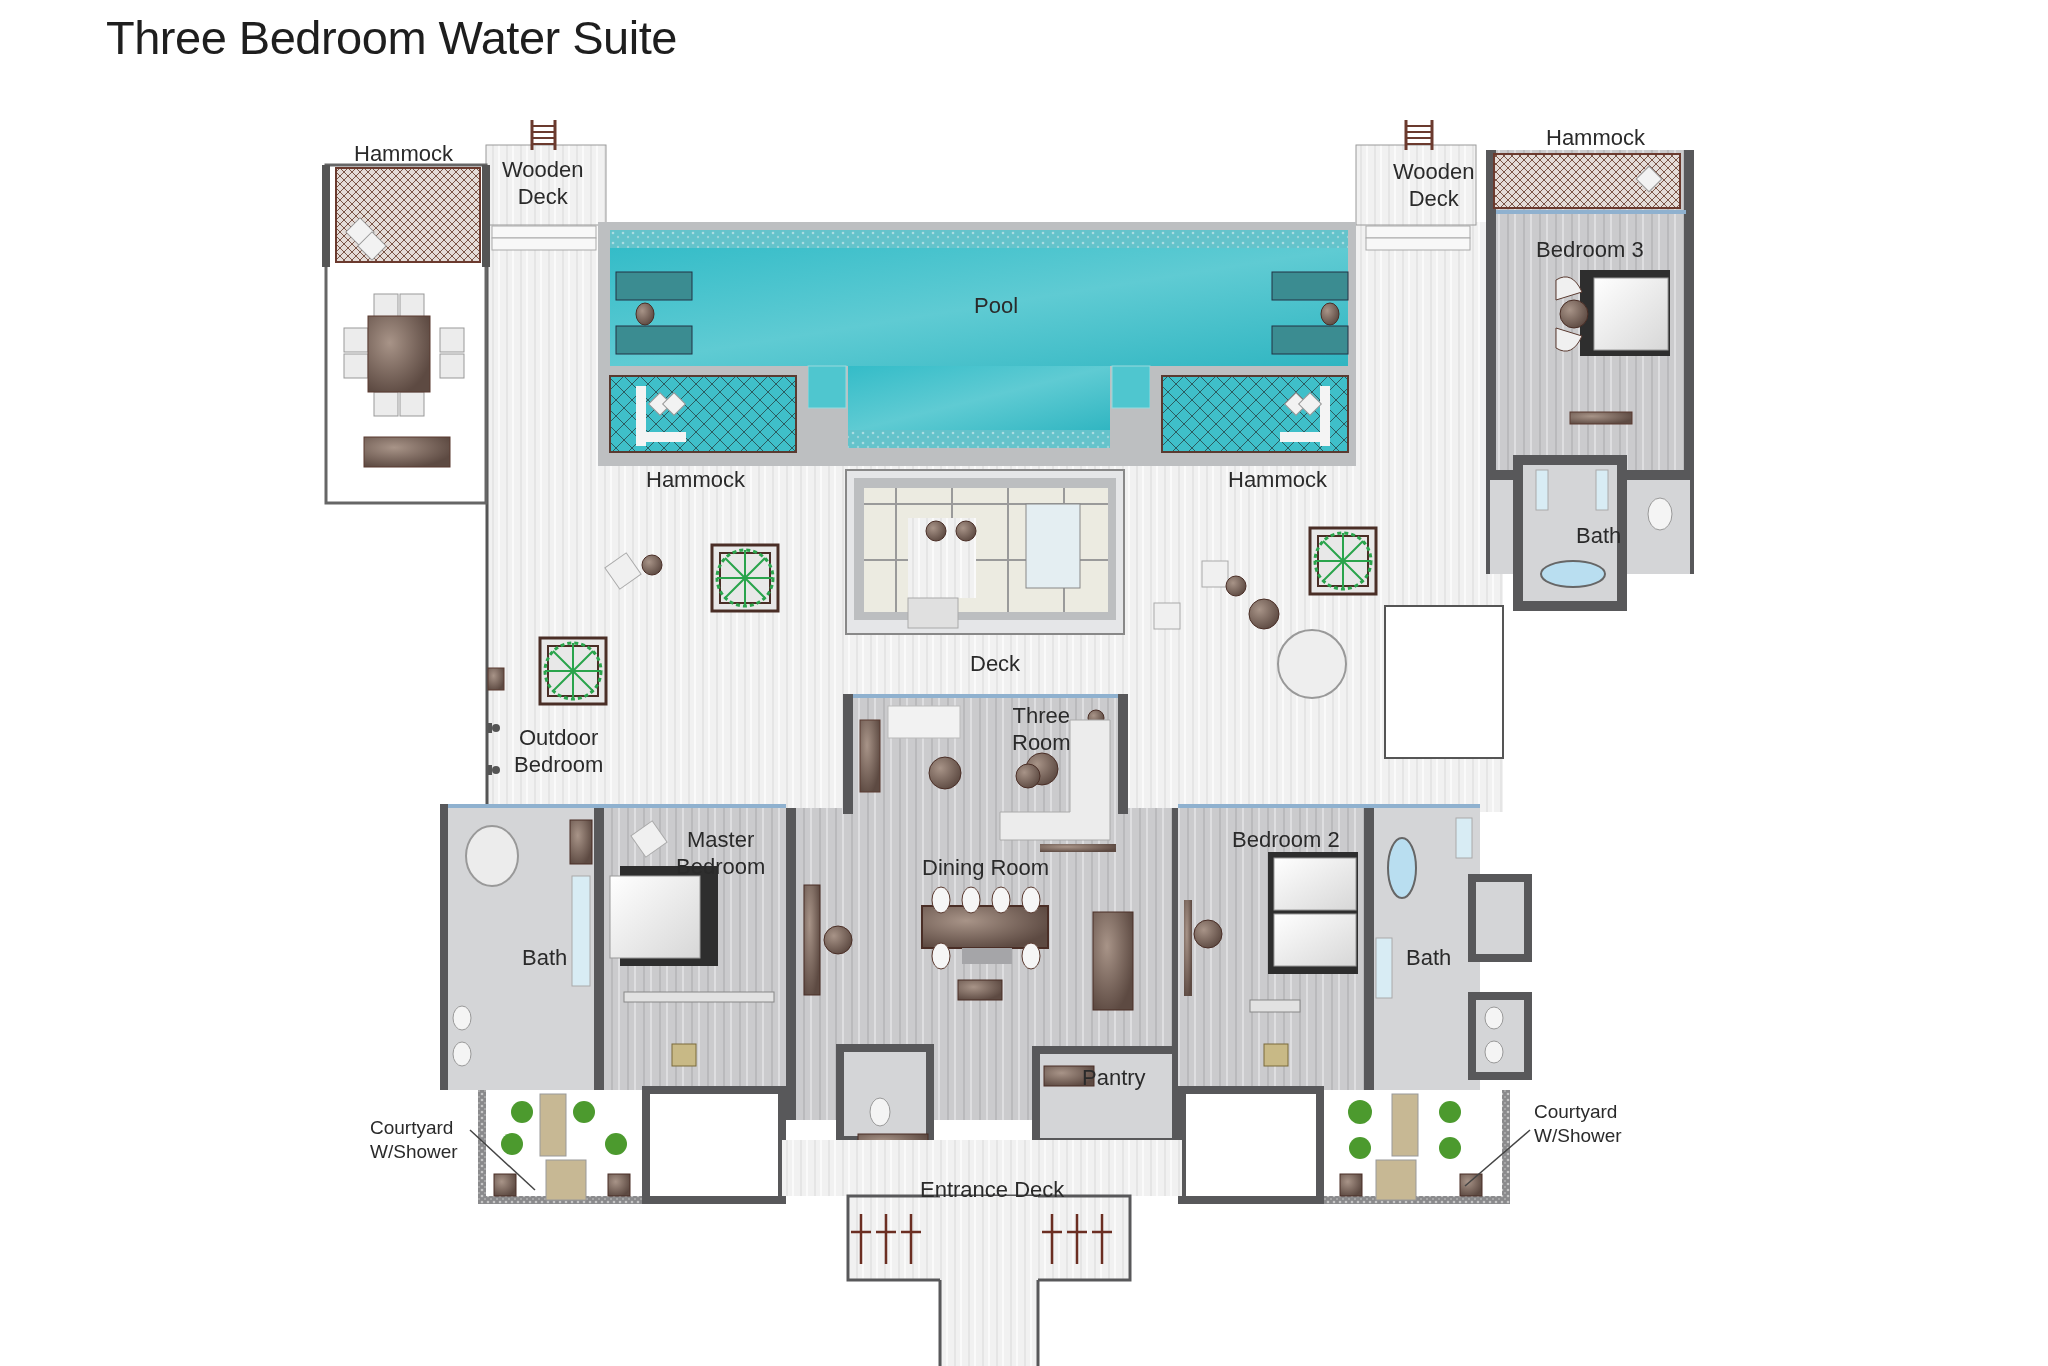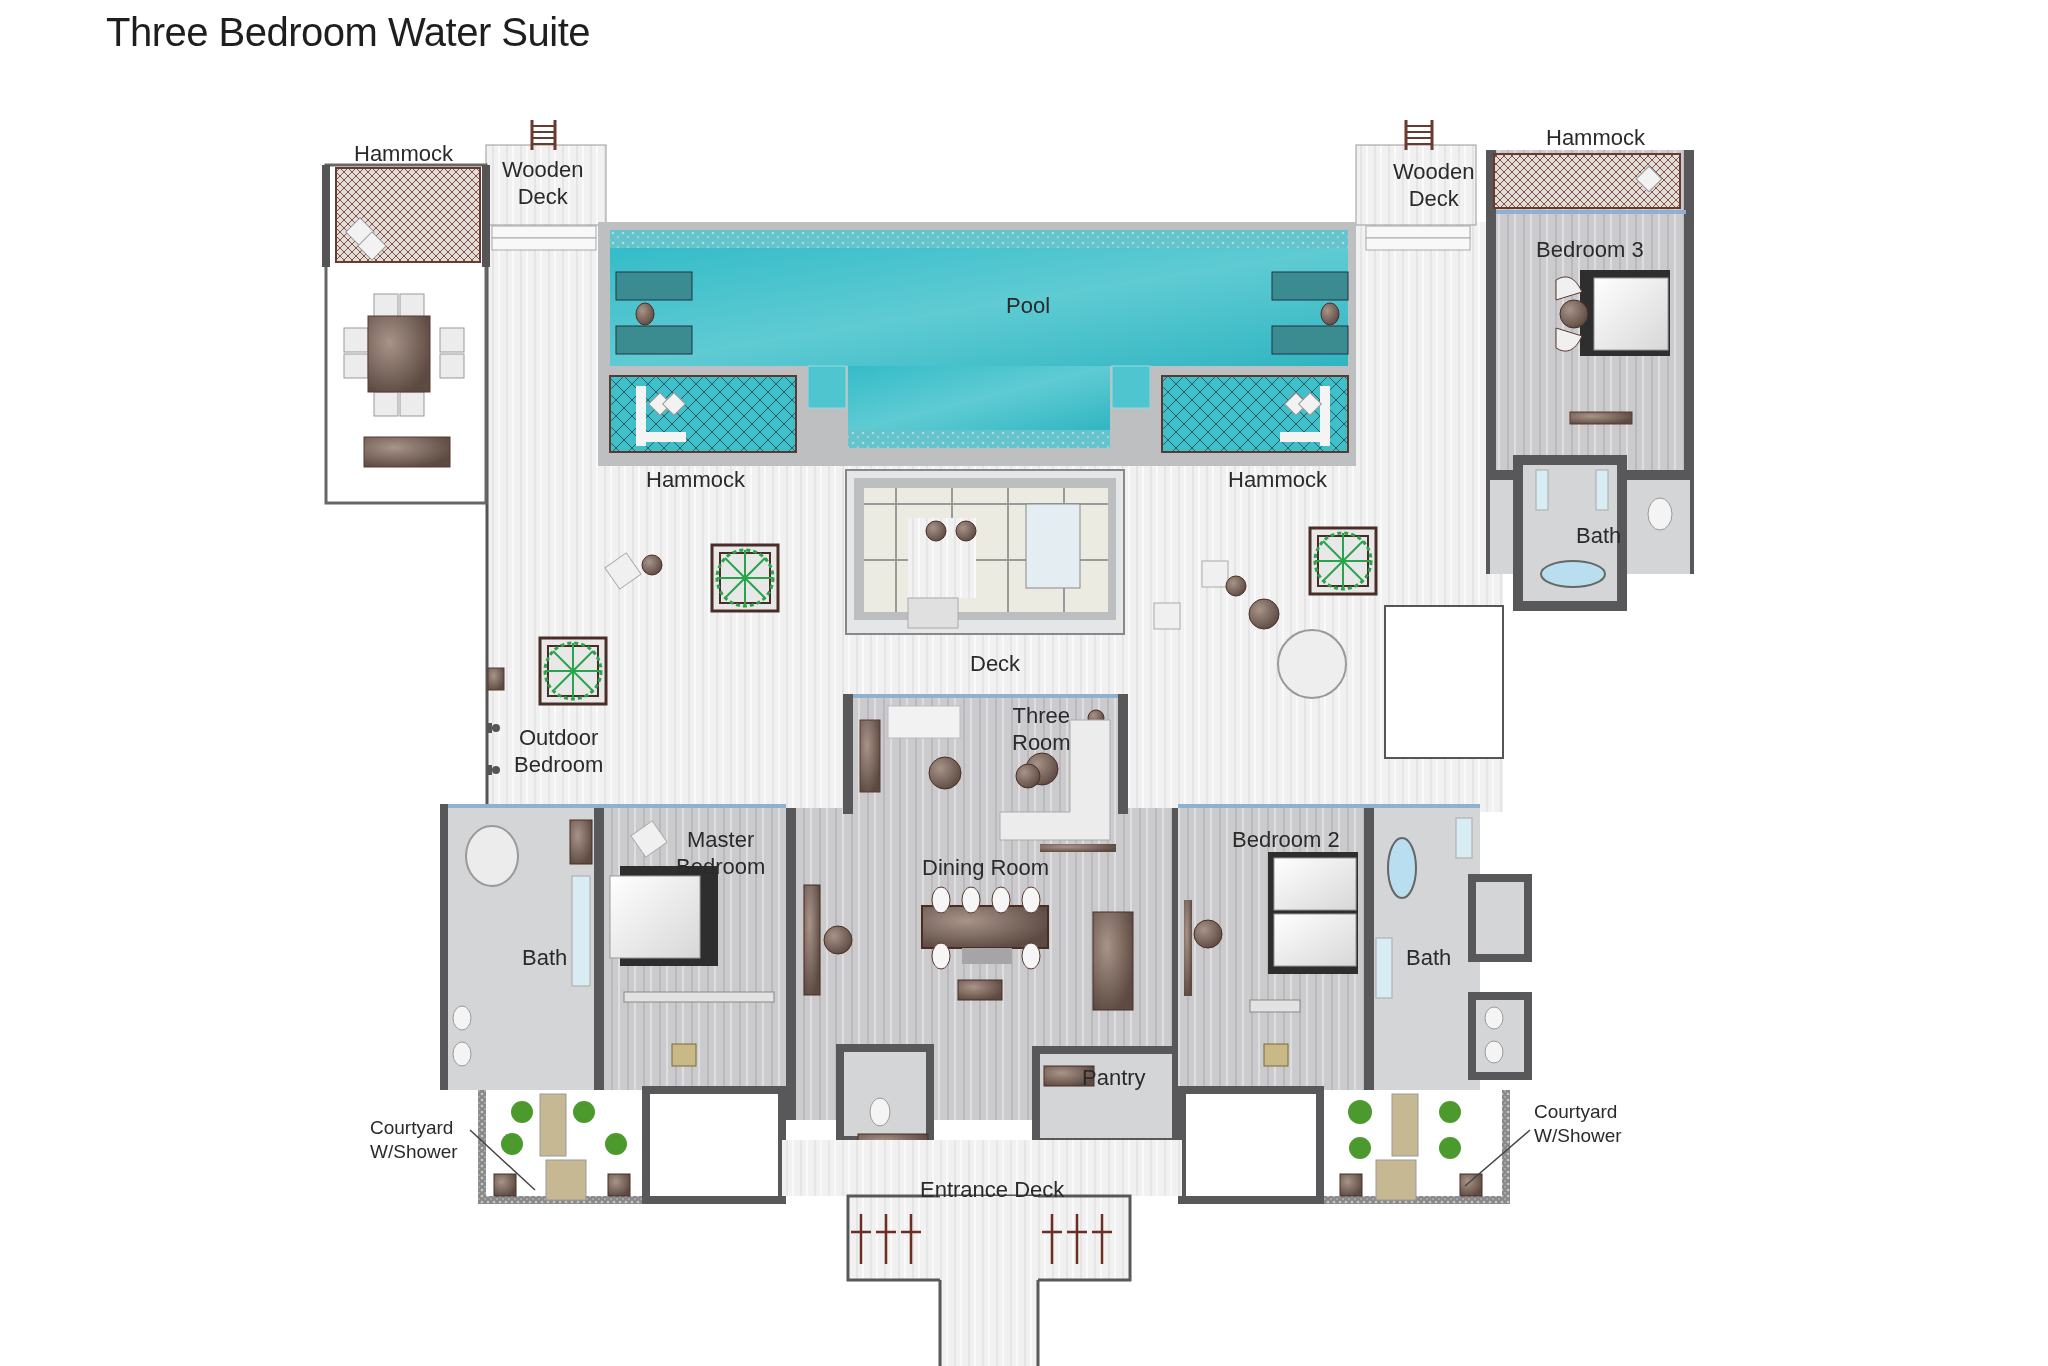--- a/index.html
+++ b/index.html
@@ -1,17 +1,17 @@
 <!DOCTYPE html>
 <html><head>
 <meta charset="utf-8">
 <style>
   html,body{margin:0;padding:0;background:#ffffff;}
   body{width:2048px;height:1366px;position:relative;overflow:hidden;font-family:"Liberation Sans",sans-serif;}
-  .title{position:absolute;left:106px;top:10px;font-size:40px;color:#1e1e1e;font-weight:400;letter-spacing:-0.5px;}
+  .title{position:absolute;left:106px;top:10px;font-size:47px;color:#1e1e1e;font-weight:400;letter-spacing:-0.5px;}
   svg.plan{position:absolute;left:0;top:0;}
   .lbl{position:absolute;font-size:22px;color:#2a2a2a;line-height:27px;text-align:center;white-space:nowrap;}
   .lbl.small{font-size:19px;line-height:24px;text-align:left;}
 </style>
 </head>
 <body>
 
 <div class="title">Three Bedroom Water Suite</div>
 
 <svg class="plan" width="2048" height="1366" viewBox="0 0 2048 1366">
@@ -355,21 +355,21 @@
         <line x1="1092" y1="1232" x2="1112" y2="1232"></line>
     </g>
   </g>
 </svg>
 
 <div class="lbl" style="left:354px;top:140px;">Hammock</div>
 <div class="lbl" style="left:502px;top:156px;">
   <div>Wooden</div>
   <div>Deck</div>
 </div>
-<div class="lbl" style="left:974px;top:292px;margin-left:32px;">Pool</div>
+<div class="lbl" style="left:974px;top:292px;">Pool</div>
 <div class="lbl" style="left:1393px;top:158px;">
   <div>Wooden</div>
   <div>Deck</div>
 </div>
 <div class="lbl" style="left:1546px;top:124px;">Hammock</div>
 <div class="lbl" style="left:1536px;top:236px;text-align:center;">Bedroom 3</div>
 <div class="lbl" style="left:646px;top:466px;">Hammock</div>
 <div class="lbl" style="left:1228px;top:466px;">Hammock</div>
 <div class="lbl" style="left:1576px;top:522px;">Bath</div>
 <div class="lbl" style="left:970px;top:650px;">Deck</div>

